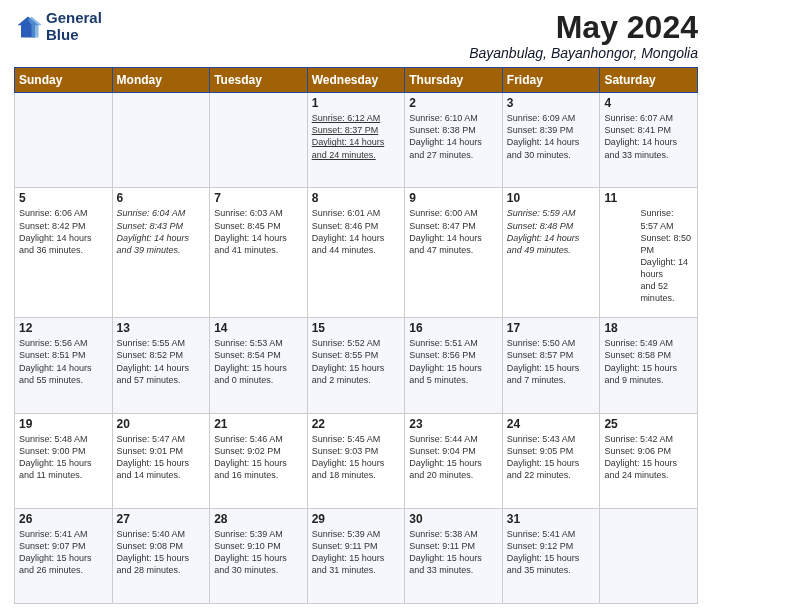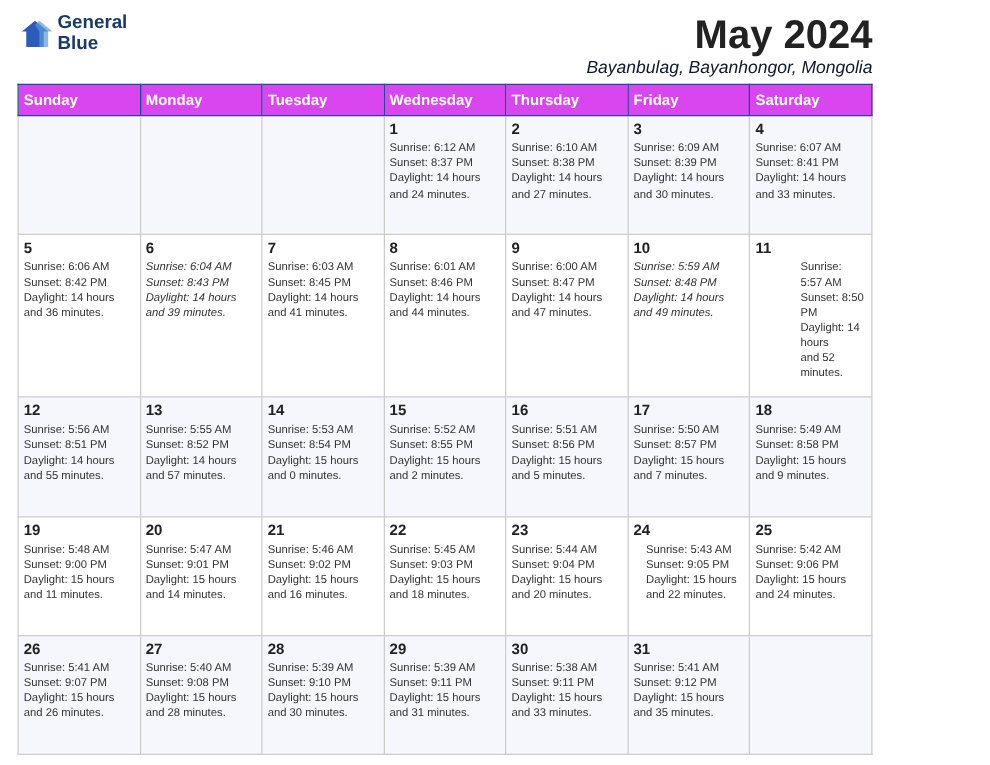--- a/index.html
+++ b/index.html
@@ -53,21 +53,21 @@
       font-style: italic;
     }
     .calendar {
       flex: 1;
       border: 1px solid #ccc;
       border-collapse: collapse;
       width: 100%;
       table-layout: fixed;
     }
     .calendar thead tr th {
-      background-color: #d946ef;
+      background-color: #a16207;
       color: #fff;
       font-size: 12px;
       font-weight: bold;
       padding: 5px 4px;
       border: 1px solid #1e4a99;
       text-align: left;
     }
     .calendar tbody tr td {
       border: 1px solid #ccc;
       vertical-align: top;
@@ -128,21 +128,21 @@
           <th>Saturday</th>
         </tr>
     </thead>
     <tbody>
     <tr>
           <td></td>
           <td></td>
           <td></td>
           <td>
             <span class="day-number">1</span>
-            <div class="day-info" style="white-space: pre-line;">Sunrise: 6:12 AM
+            <div class="day-info" style="white-space: pre-line; text-decoration: underline;">Sunrise: 6:12 AM
 Sunset: 8:37 PM
 Daylight: 14 hours
 and 24 minutes.</div>
           </td>
           <td>
             <span class="day-number">2</span>
             <div class="day-info" style="white-space: pre-line;">Sunrise: 6:10 AM
 Sunset: 8:38 PM
 Daylight: 14 hours
 and 27 minutes.</div>
@@ -295,21 +295,21 @@
           </td>
           <td>
             <span class="day-number">23</span>
             <div class="day-info" style="white-space: pre-line;">Sunrise: 5:44 AM
 Sunset: 9:04 PM
 Daylight: 15 hours
 and 20 minutes.</div>
           </td>
           <td>
             <span class="day-number">24</span>
-            <div class="day-info" style="white-space: pre-line; margin-left: 10px;">Sunrise: 5:43 AM
+            <div class="day-info" style="white-space: pre-line;">Sunrise: 5:43 AM
 Sunset: 9:05 PM
 Daylight: 15 hours
 and 22 minutes.</div>
           </td>
           <td>
             <span class="day-number">25</span>
             <div class="day-info" style="white-space: pre-line;">Sunrise: 5:42 AM
 Sunset: 9:06 PM
 Daylight: 15 hours
 and 24 minutes.</div>

